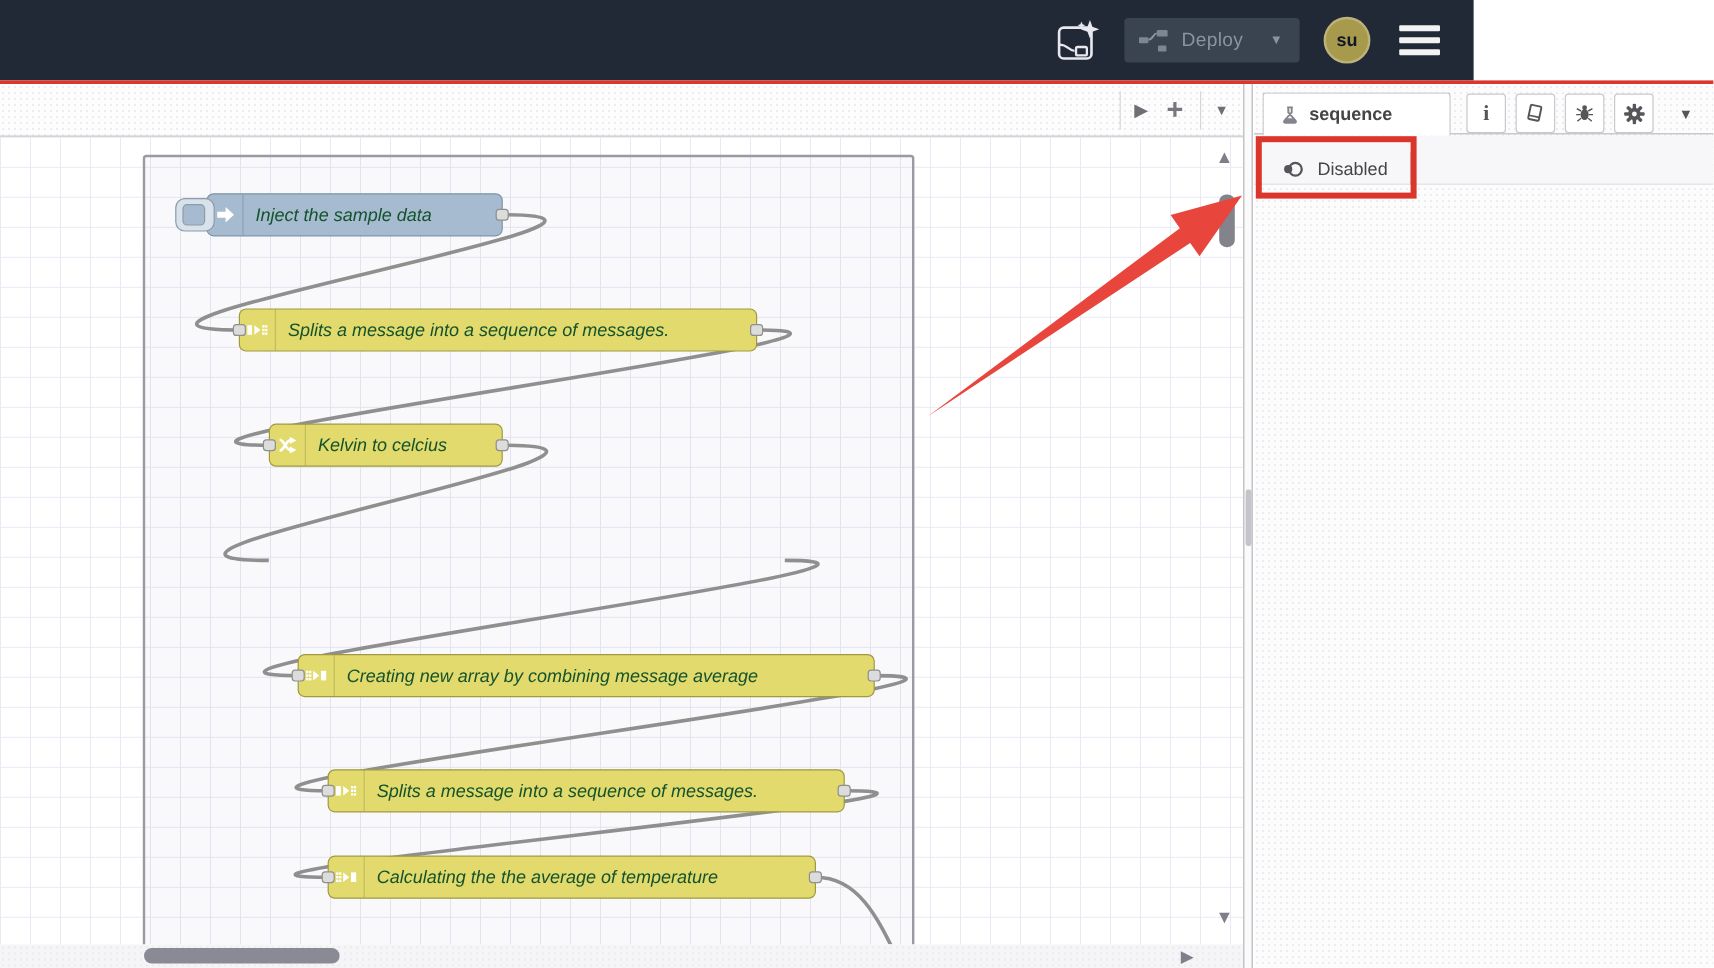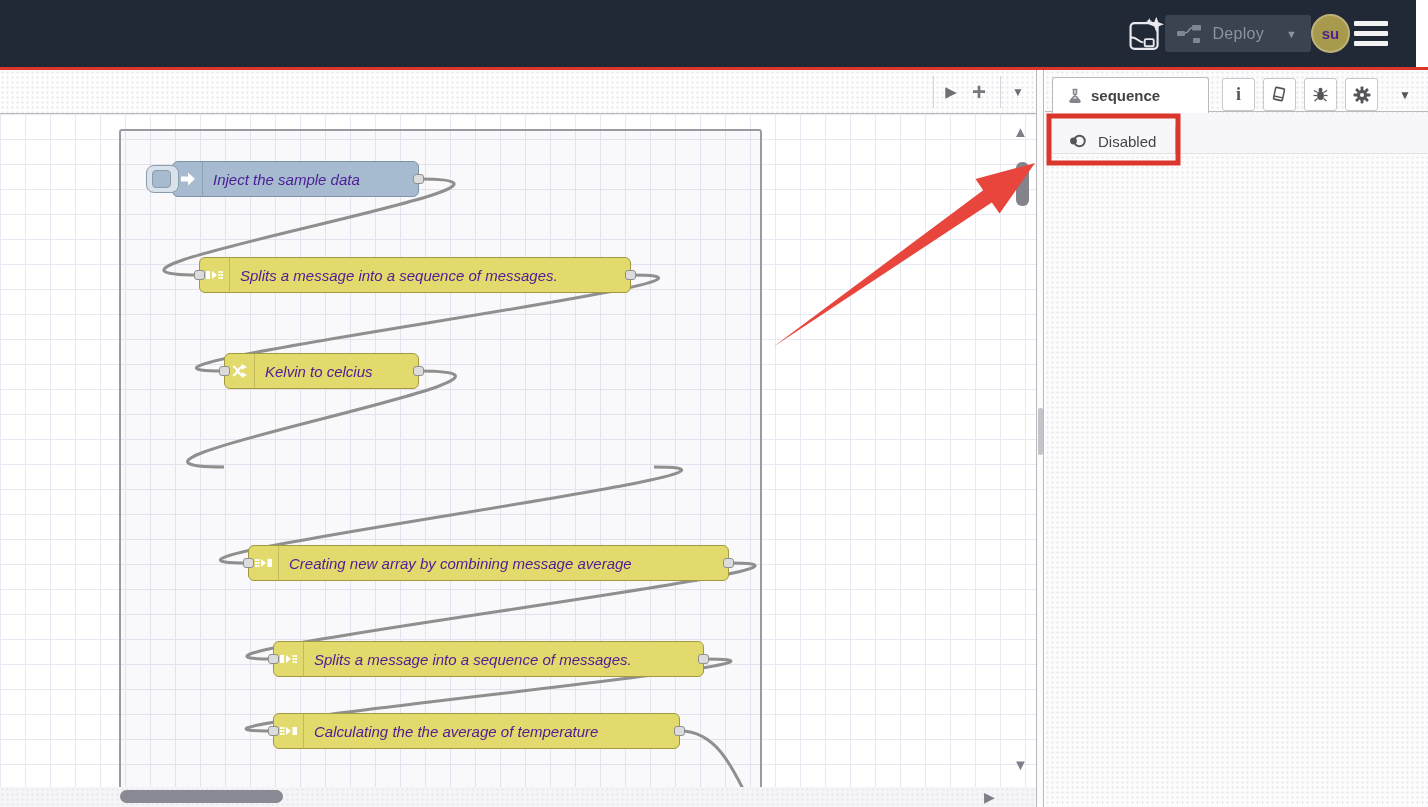--- a/index.html
+++ b/index.html
@@ -1,29 +1,29 @@
 <!DOCTYPE html>
 <html><head>
 <meta charset="utf-8">
 <style>
   * { margin:0; padding:0; box-sizing:border-box; }
   html,body { width:1428px; height:807px; overflow:hidden; }
   body { font-family:"Liberation Sans",sans-serif; background:#fff; position:relative; }
 
   
-  #header { position:absolute; top:0; left:0; width:1416px; height:67px; background:#212836;
-            display:flex; align-items:center; justify-content:flex-end; padding-right:24px; z-index:10; }
+  #header { position:absolute; top:0; left:0; width:1228px; height:67px; background:#212836;
+            display:flex; align-items:center; justify-content:flex-end; gap:20px; padding-right:24px; z-index:10; }
   #red-line { position:absolute; top:67px; left:0; width:1428px; height:3px; background:#dc362c; z-index:11; }
   .hdr-icon-btn { width:38px; height:38px; display:flex; align-items:center; justify-content:center; cursor:pointer; }
   #deploy-btn { height:37px; background:#3a4350; border-radius:3px; display:flex; align-items:center;
                 padding:0 6px 0 12px; color:#8a93a0; font-size:16px; cursor:default; }
   #deploy-btn .deploy-label { margin:0 14px 0 10px; letter-spacing:.3px; }
   #deploy-chevron { padding:0 8px; font-size:11px; color:#8a93a0; }
   #avatar { width:39px; height:39px; border-radius:50%; background:#a79a4d; border:2px solid #bdb37a;
-            color:#4c1d95; font-weight:bold; font-size:15px; display:flex; align-items:center; justify-content:center; cursor:pointer; }
+            color:#0f172a; font-weight:bold; font-size:15px; display:flex; align-items:center; justify-content:center; cursor:pointer; }
   #hamburger { display:flex; flex-direction:column; gap:5px; cursor:pointer; padding:4px; }
   #hamburger div { width:34px; height:5px; background:#f2f2f2; border-radius:1px; }
 
   
   #canvas-area { position:absolute; top:70px; left:0; width:1036px; height:737px; }
   #flow-tabbar { position:absolute; top:0; left:0; width:1036px; height:44px; background:#fdfdfd;
      background-image:radial-gradient(circle,#ececf1 1px,transparent 1.2px); background-size:5px 5px;
      border-bottom:1px solid #bbb; }
   .tabbar-sep { position:absolute; top:6px; height:32px; width:1px; background:#d6d6da; }
   .tabbar-btn { position:absolute; top:0; height:44px; width:34px; display:flex; align-items:center; justify-content:center;
@@ -33,21 +33,21 @@
   #workspace { position:absolute; top:44px; left:0; width:1036px; height:673px; background:#fff; overflow:hidden;
      background-image:linear-gradient(to right,#e9e9f3 1px,transparent 1px),linear-gradient(to bottom,#e9e9f3 1px,transparent 1px);
      background-size:25px 25px; }
   #group-rect { position:absolute; border:2px solid #9a9aa2; border-radius:3px; background:rgba(110,110,160,0.04); }
   #wires-svg { position:absolute; top:0; left:0; pointer-events:none; }
   #wires-svg path { pointer-events:stroke; }
 
   .flow-node { position:absolute; border:1.5px solid; border-radius:6px; display:flex; align-items:center; cursor:pointer; }
   .node-icon { width:30px; align-self:stretch; display:flex; align-items:center; justify-content:center;
                border-right:1px solid rgba(0,0,0,0.14); }
-  .node-label { padding:0 10px 0 10px; font-style:italic; font-size:15px; color:#4c1d95; white-space:nowrap; }
+  .node-label { padding:0 10px 0 10px; font-style:italic; font-size:15px; color:#14532d; white-space:nowrap; }
   .port { position:absolute; width:11px; height:10px; border-radius:3px; background:#dcdcdc; border:1px solid #8f8f8f; top:12px; }
   .port.in { left:-6px; } .port.out { right:-6px; }
   .inj-btn { position:absolute; left:-27px; top:3px; width:33px; height:28px; background:#d9e2ea;
              border:1.5px solid #8a9cac; border-radius:8px; cursor:pointer; }
   .inj-btn div { position:absolute; left:5px; top:3.5px; width:19px; height:18px; background:#a6bbcf;
                  border:1px solid #8a9cac; border-radius:4px; }
 
   
   .ws-arrow { position:absolute; color:#7f7f8a; font-size:15px; line-height:1; cursor:pointer; }
   #vthumb { position:absolute; left:1016px; top:48px; width:13px; height:44px; border-radius:6px; background:#83838c; cursor:pointer; }

